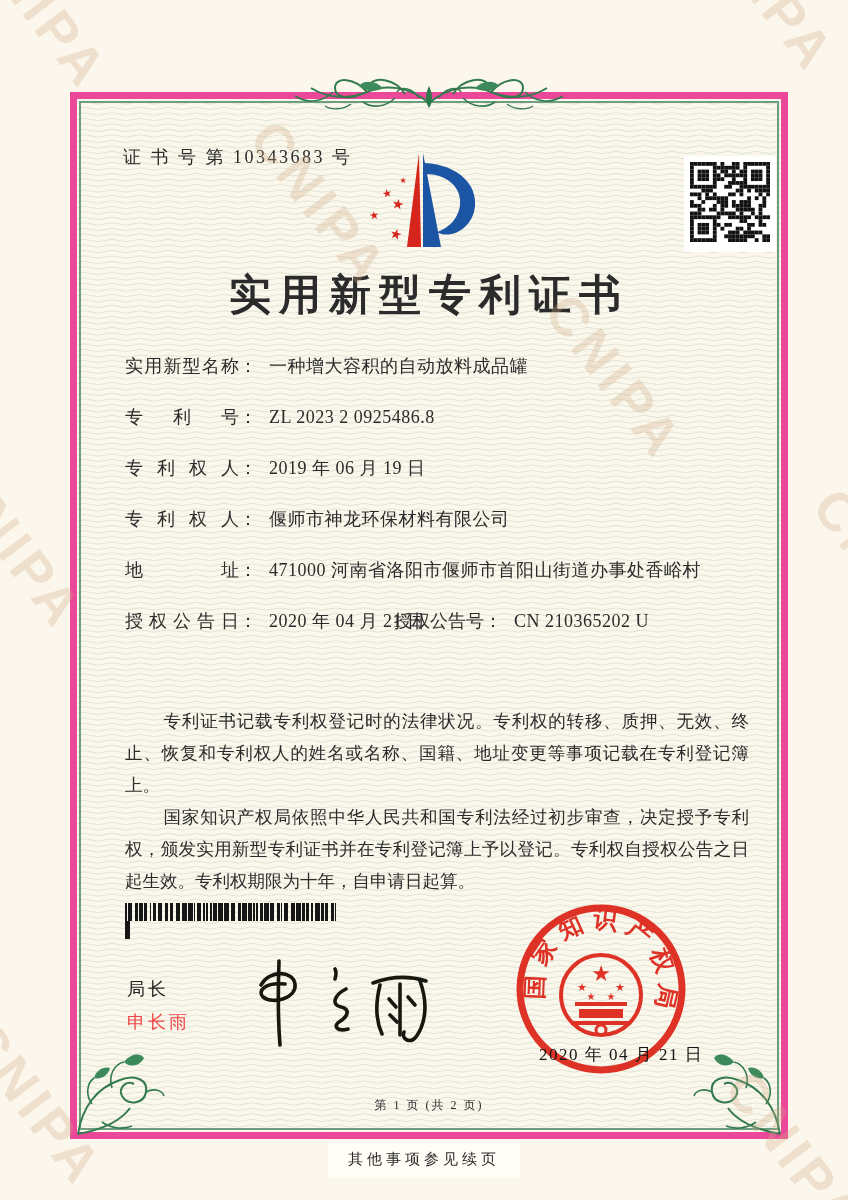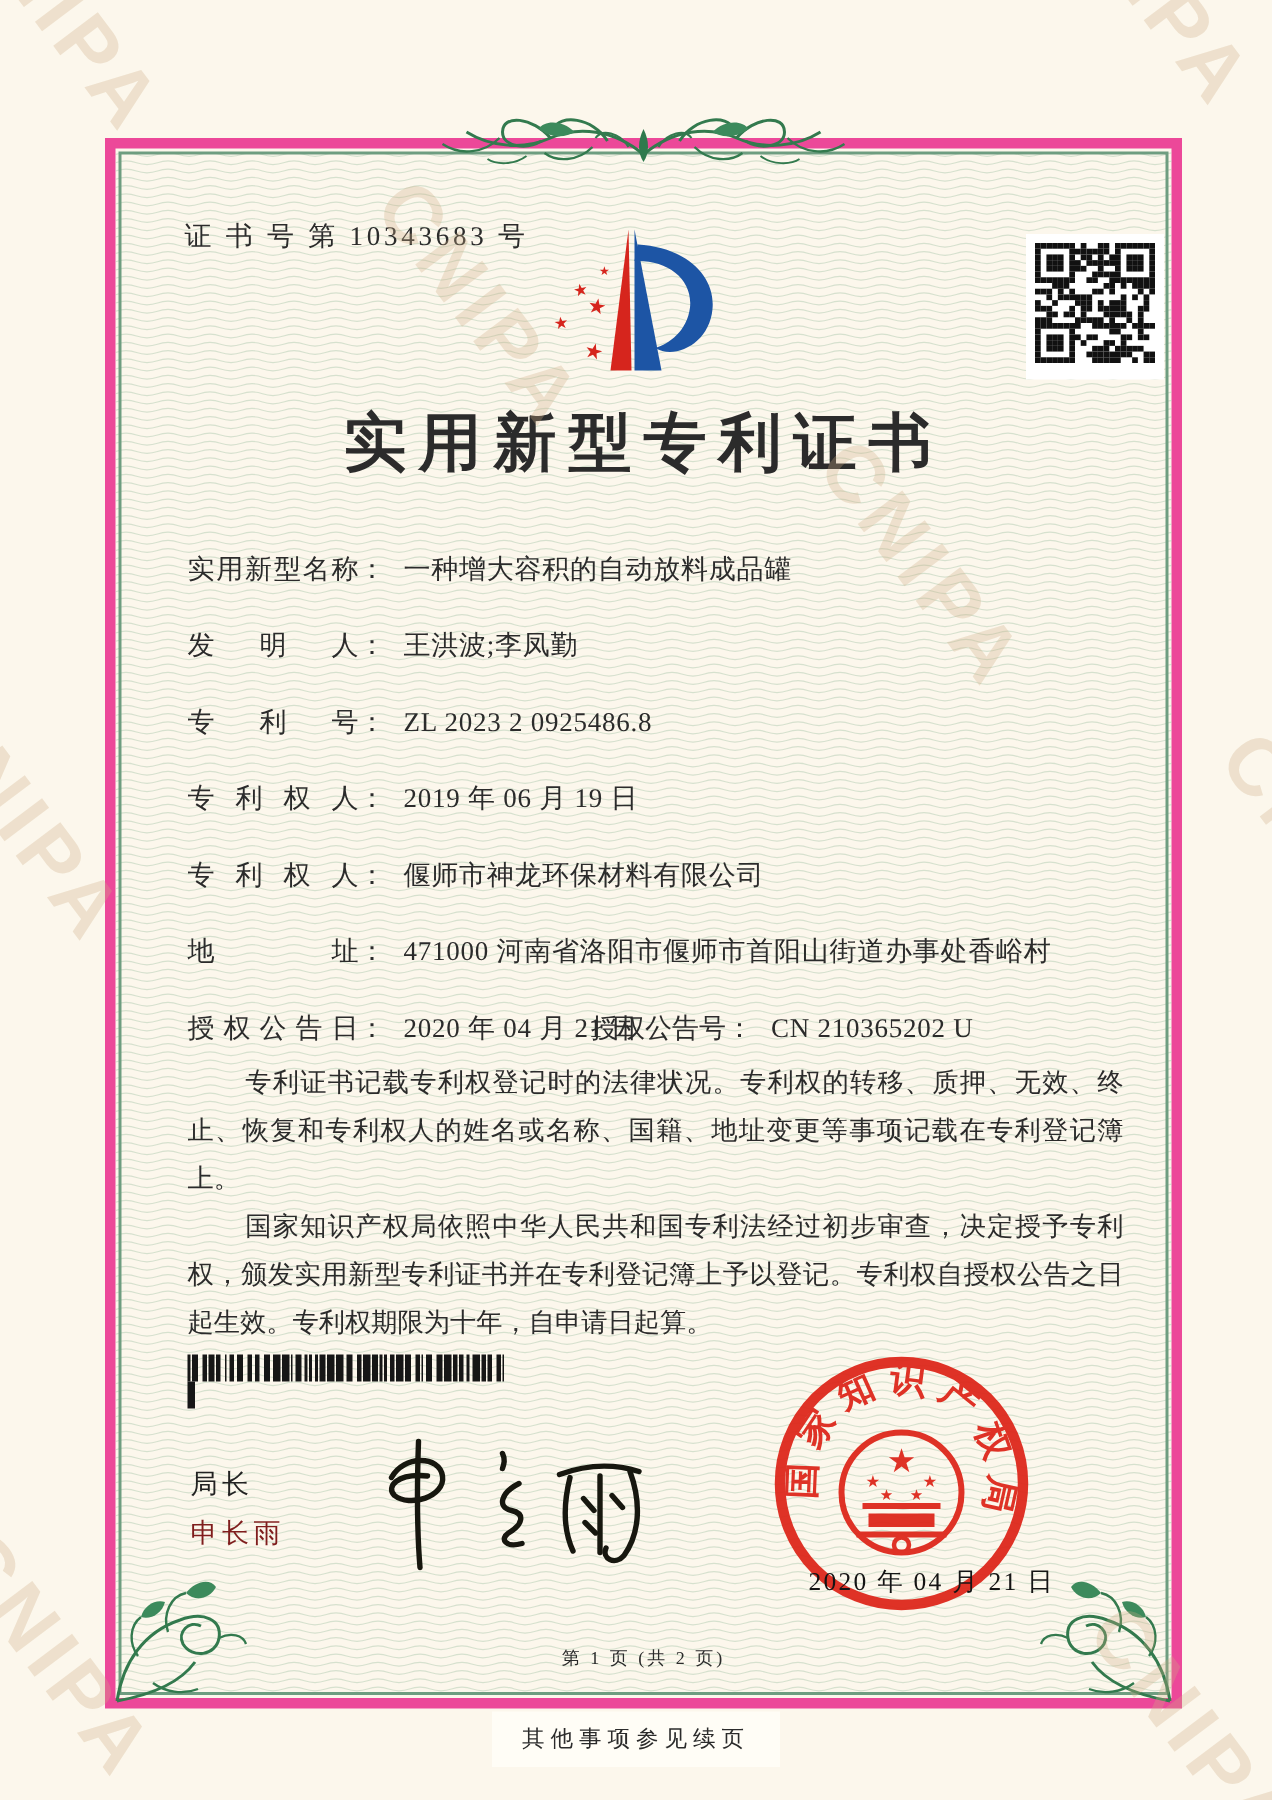--- a/index.html
+++ b/index.html
@@ -28,37 +28,37 @@
   .orn-br{position:absolute;right:-5px;bottom:-7px;z-index:2;transform:scale(-1,1);}
   
   .cert-no{position:absolute;left:46px;top:46px;font-size:18px;letter-spacing:2.5px;z-index:3;}
   .logo{position:absolute;left:276px;top:52px;z-index:3;}
   .qr{position:absolute;left:607px;top:57px;background:#fff;padding:6px;z-index:3;}
   .title{
     position:absolute;left:0;top:168px;width:100%;text-align:center;
     font-size:42px;font-weight:bold;letter-spacing:8px;z-index:3;
   }
   
-  .fields{position:absolute;left:48px;top:268px;width:630px;z-index:3;font-size:18px;}
+  .fields{position:absolute;left:48px;top:255px;width:630px;z-index:3;font-size:18px;}
   .frow{height:22px;margin-bottom:29px;position:relative;white-space:nowrap;}
   .flabel{display:inline-block;width:114px;text-align:justify;text-align-last:justify;vertical-align:bottom;}
   .fcolon{display:inline-block;}
   .fvalue{margin-left:12px;letter-spacing:0.5px;}
   .fpair2{position:absolute;left:269px;top:0;}
   
   .notice{position:absolute;left:48px;top:606px;width:624px;z-index:3;
     font-size:17.5px;line-height:32px;text-align:justify;}
   .notice p{margin:0;text-indent:2.2em;}
   
   .barcode{position:absolute;left:48px;top:804px;width:218px;height:18px;z-index:3;font-size:0;}
   .barcode i{display:inline-block;height:100%;background:#161616;}
   .dir-title{position:absolute;left:50px;top:878px;font-size:18px;letter-spacing:3px;z-index:3;
     font-family:"Liberation Sans","DejaVu Sans",sans-serif;color:#222;}
   .dir-name{position:absolute;left:50px;top:911px;font-size:18px;letter-spacing:3px;z-index:3;
-    font-family:"Liberation Sans","DejaVu Sans",sans-serif;color:#7f1d1d;}
+    font-family:"Liberation Sans","DejaVu Sans",sans-serif;color:#ef4444;}
   .signature{position:absolute;left:172px;top:856px;z-index:4;}
   
   .seal{position:absolute;left:436px;top:802px;z-index:4;opacity:0.93;}
   .seal-date{position:absolute;left:462px;top:944px;font-size:17px;letter-spacing:1.5px;
     color:#141414;z-index:5;white-space:nowrap;}
   
   .page-info{position:absolute;left:0;top:998px;width:100%;text-align:center;
     font-size:12px;letter-spacing:2px;z-index:3;}
   .contin{
     position:absolute;left:50%;transform:translateX(-50%);top:1141px;
@@ -398,23 +398,20 @@
       </svg>
   </div>
 
   <div class="title">实用新型专利证书</div>
 
   <div class="fields">
     <div class="frow">
       <span class="flabel">实用新型名称</span><span class="fcolon">：</span><span class="fvalue">一种增大容积的自动放料成品罐</span>
     </div>
     <div class="frow">
-      <span class="flabel">发明人</span><span class="fcolon">：</span><span class="fvalue">王洪波;李凤勤</span>
-    </div>
-    <div class="frow">
       <span class="flabel">专利号</span><span class="fcolon">：</span><span class="fvalue">ZL 2023 2 0925486.8</span>
     </div>
     <div class="frow">
       <span class="flabel">专利权人</span><span class="fcolon">：</span><span class="fvalue">2019 年 06 月 19 日</span>
     </div>
     <div class="frow">
       <span class="flabel">专利权人</span><span class="fcolon">：</span><span class="fvalue">偃师市神龙环保材料有限公司</span>
     </div>
     <div class="frow">
       <span class="flabel">地址</span><span class="fcolon">：</span><span class="fvalue">471000 河南省洛阳市偃师市首阳山街道办事处香峪村</span>

